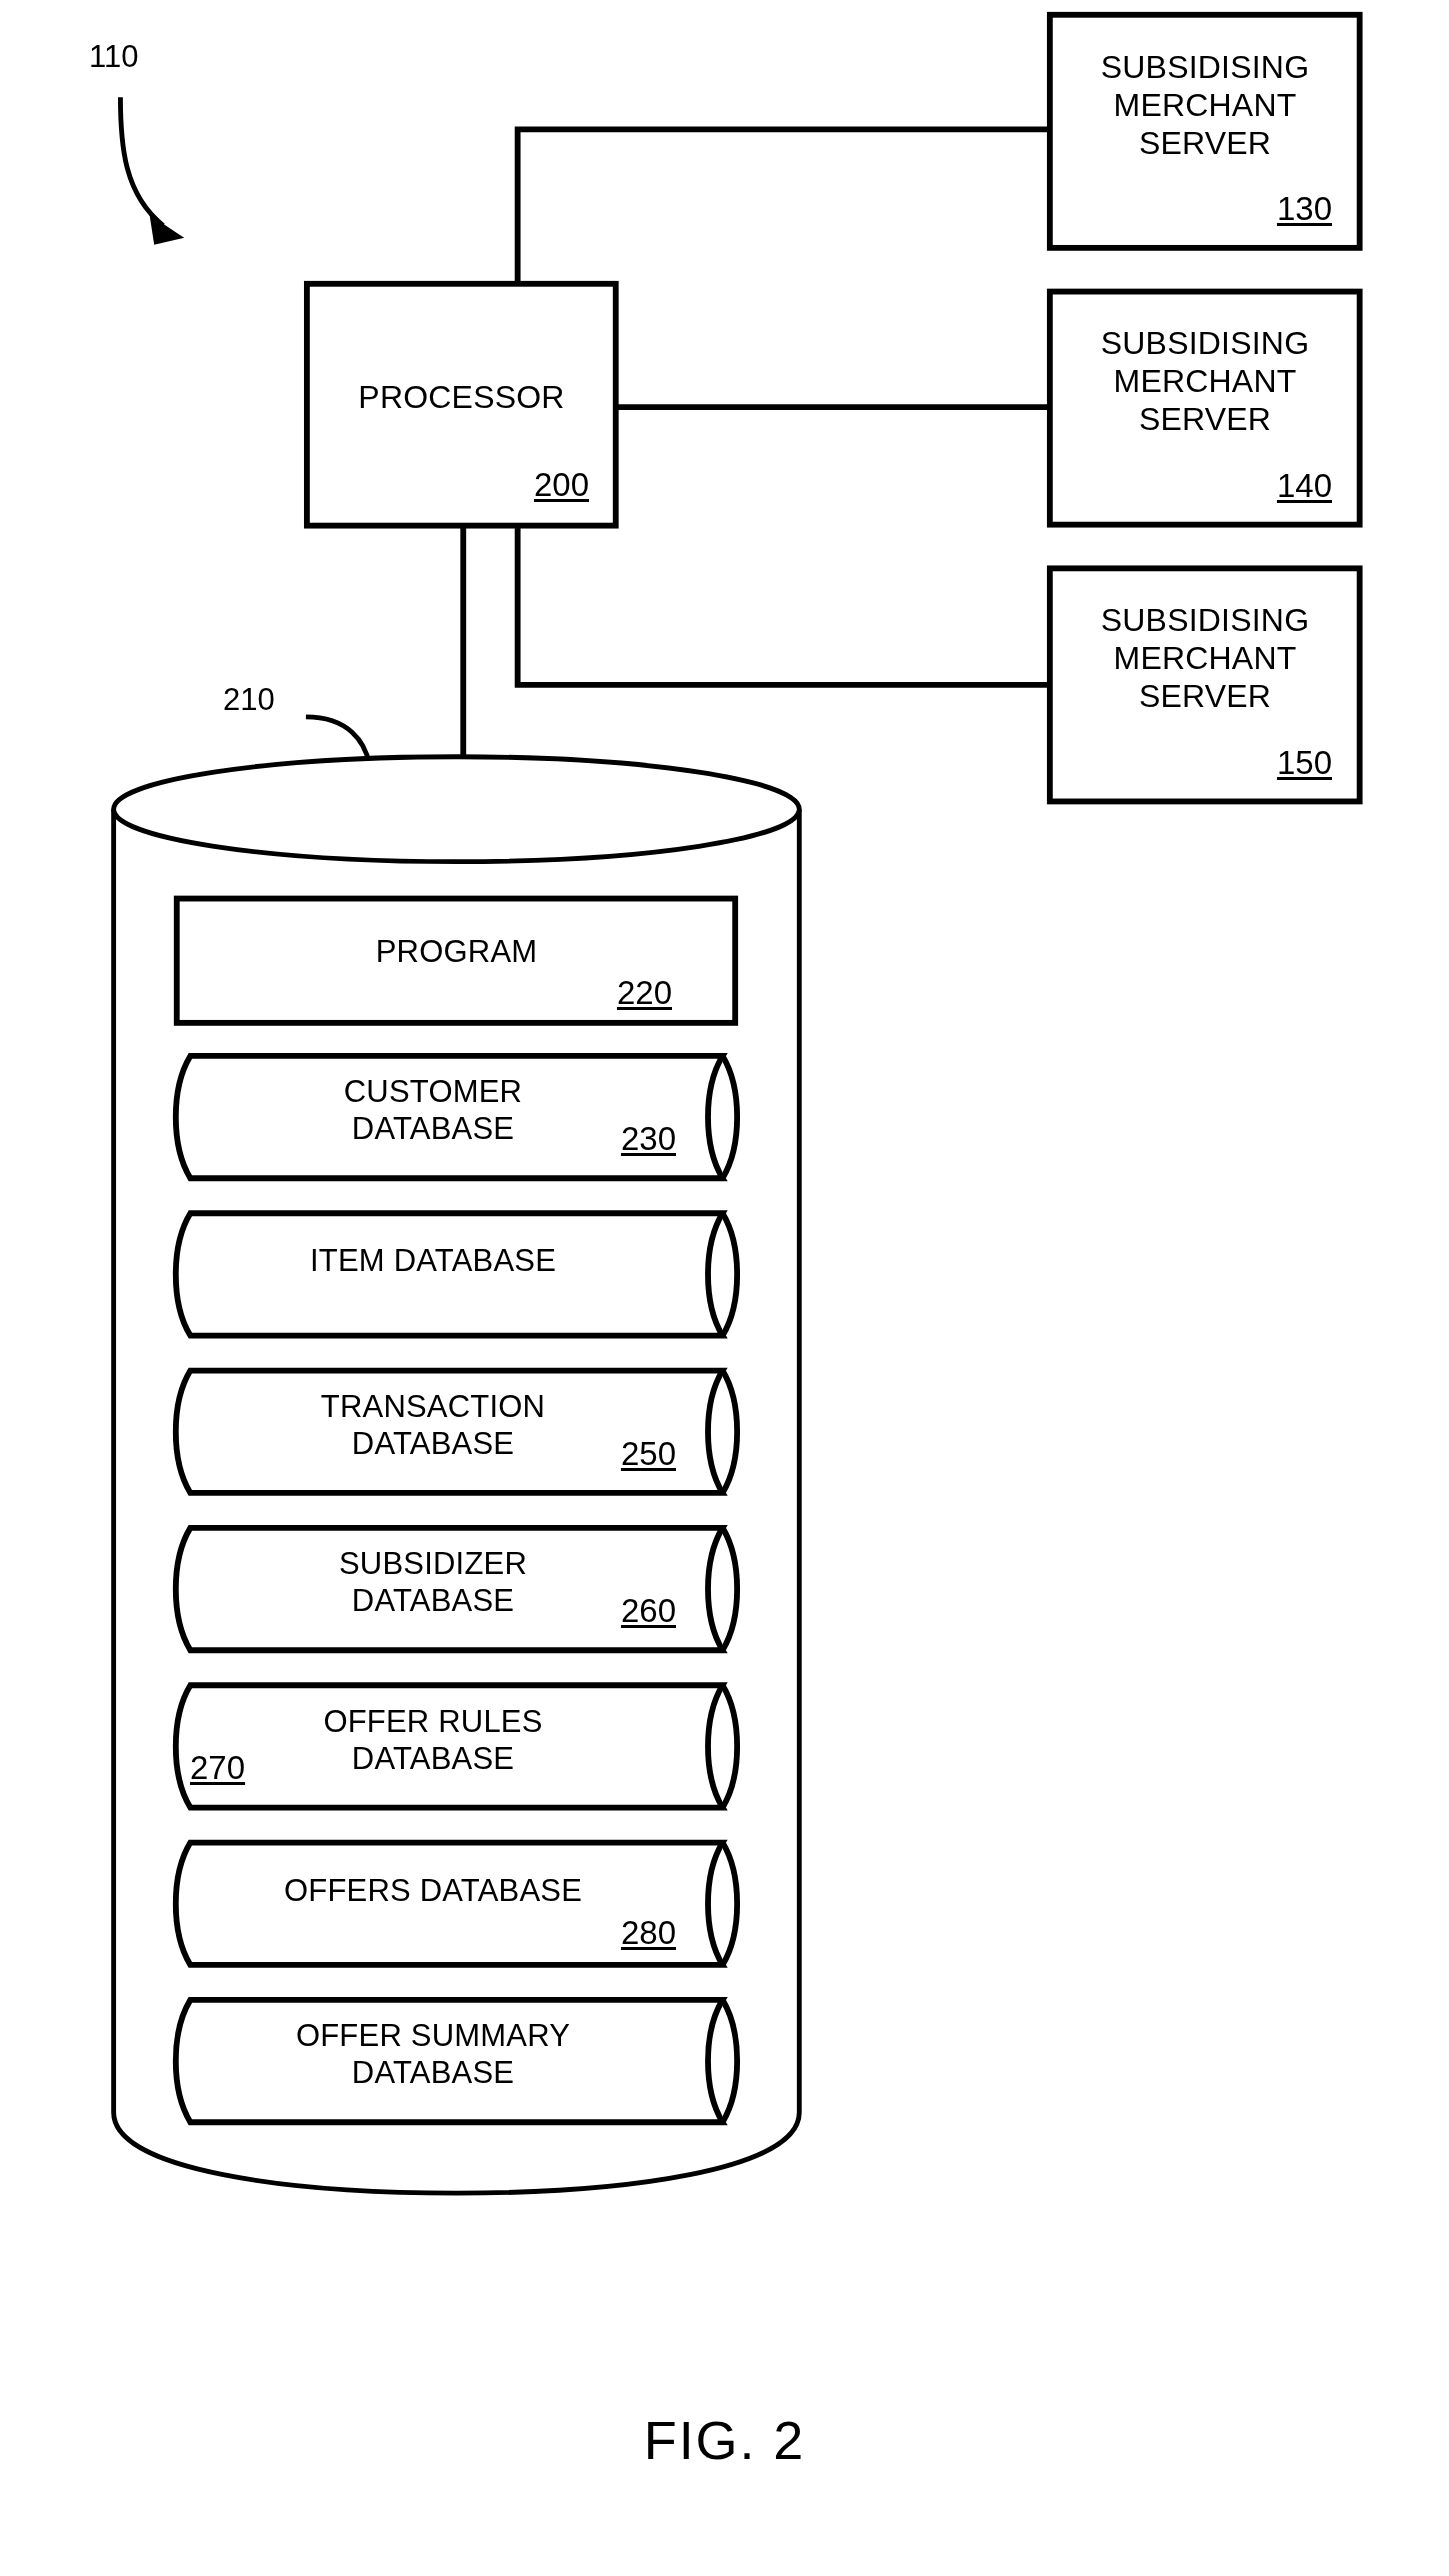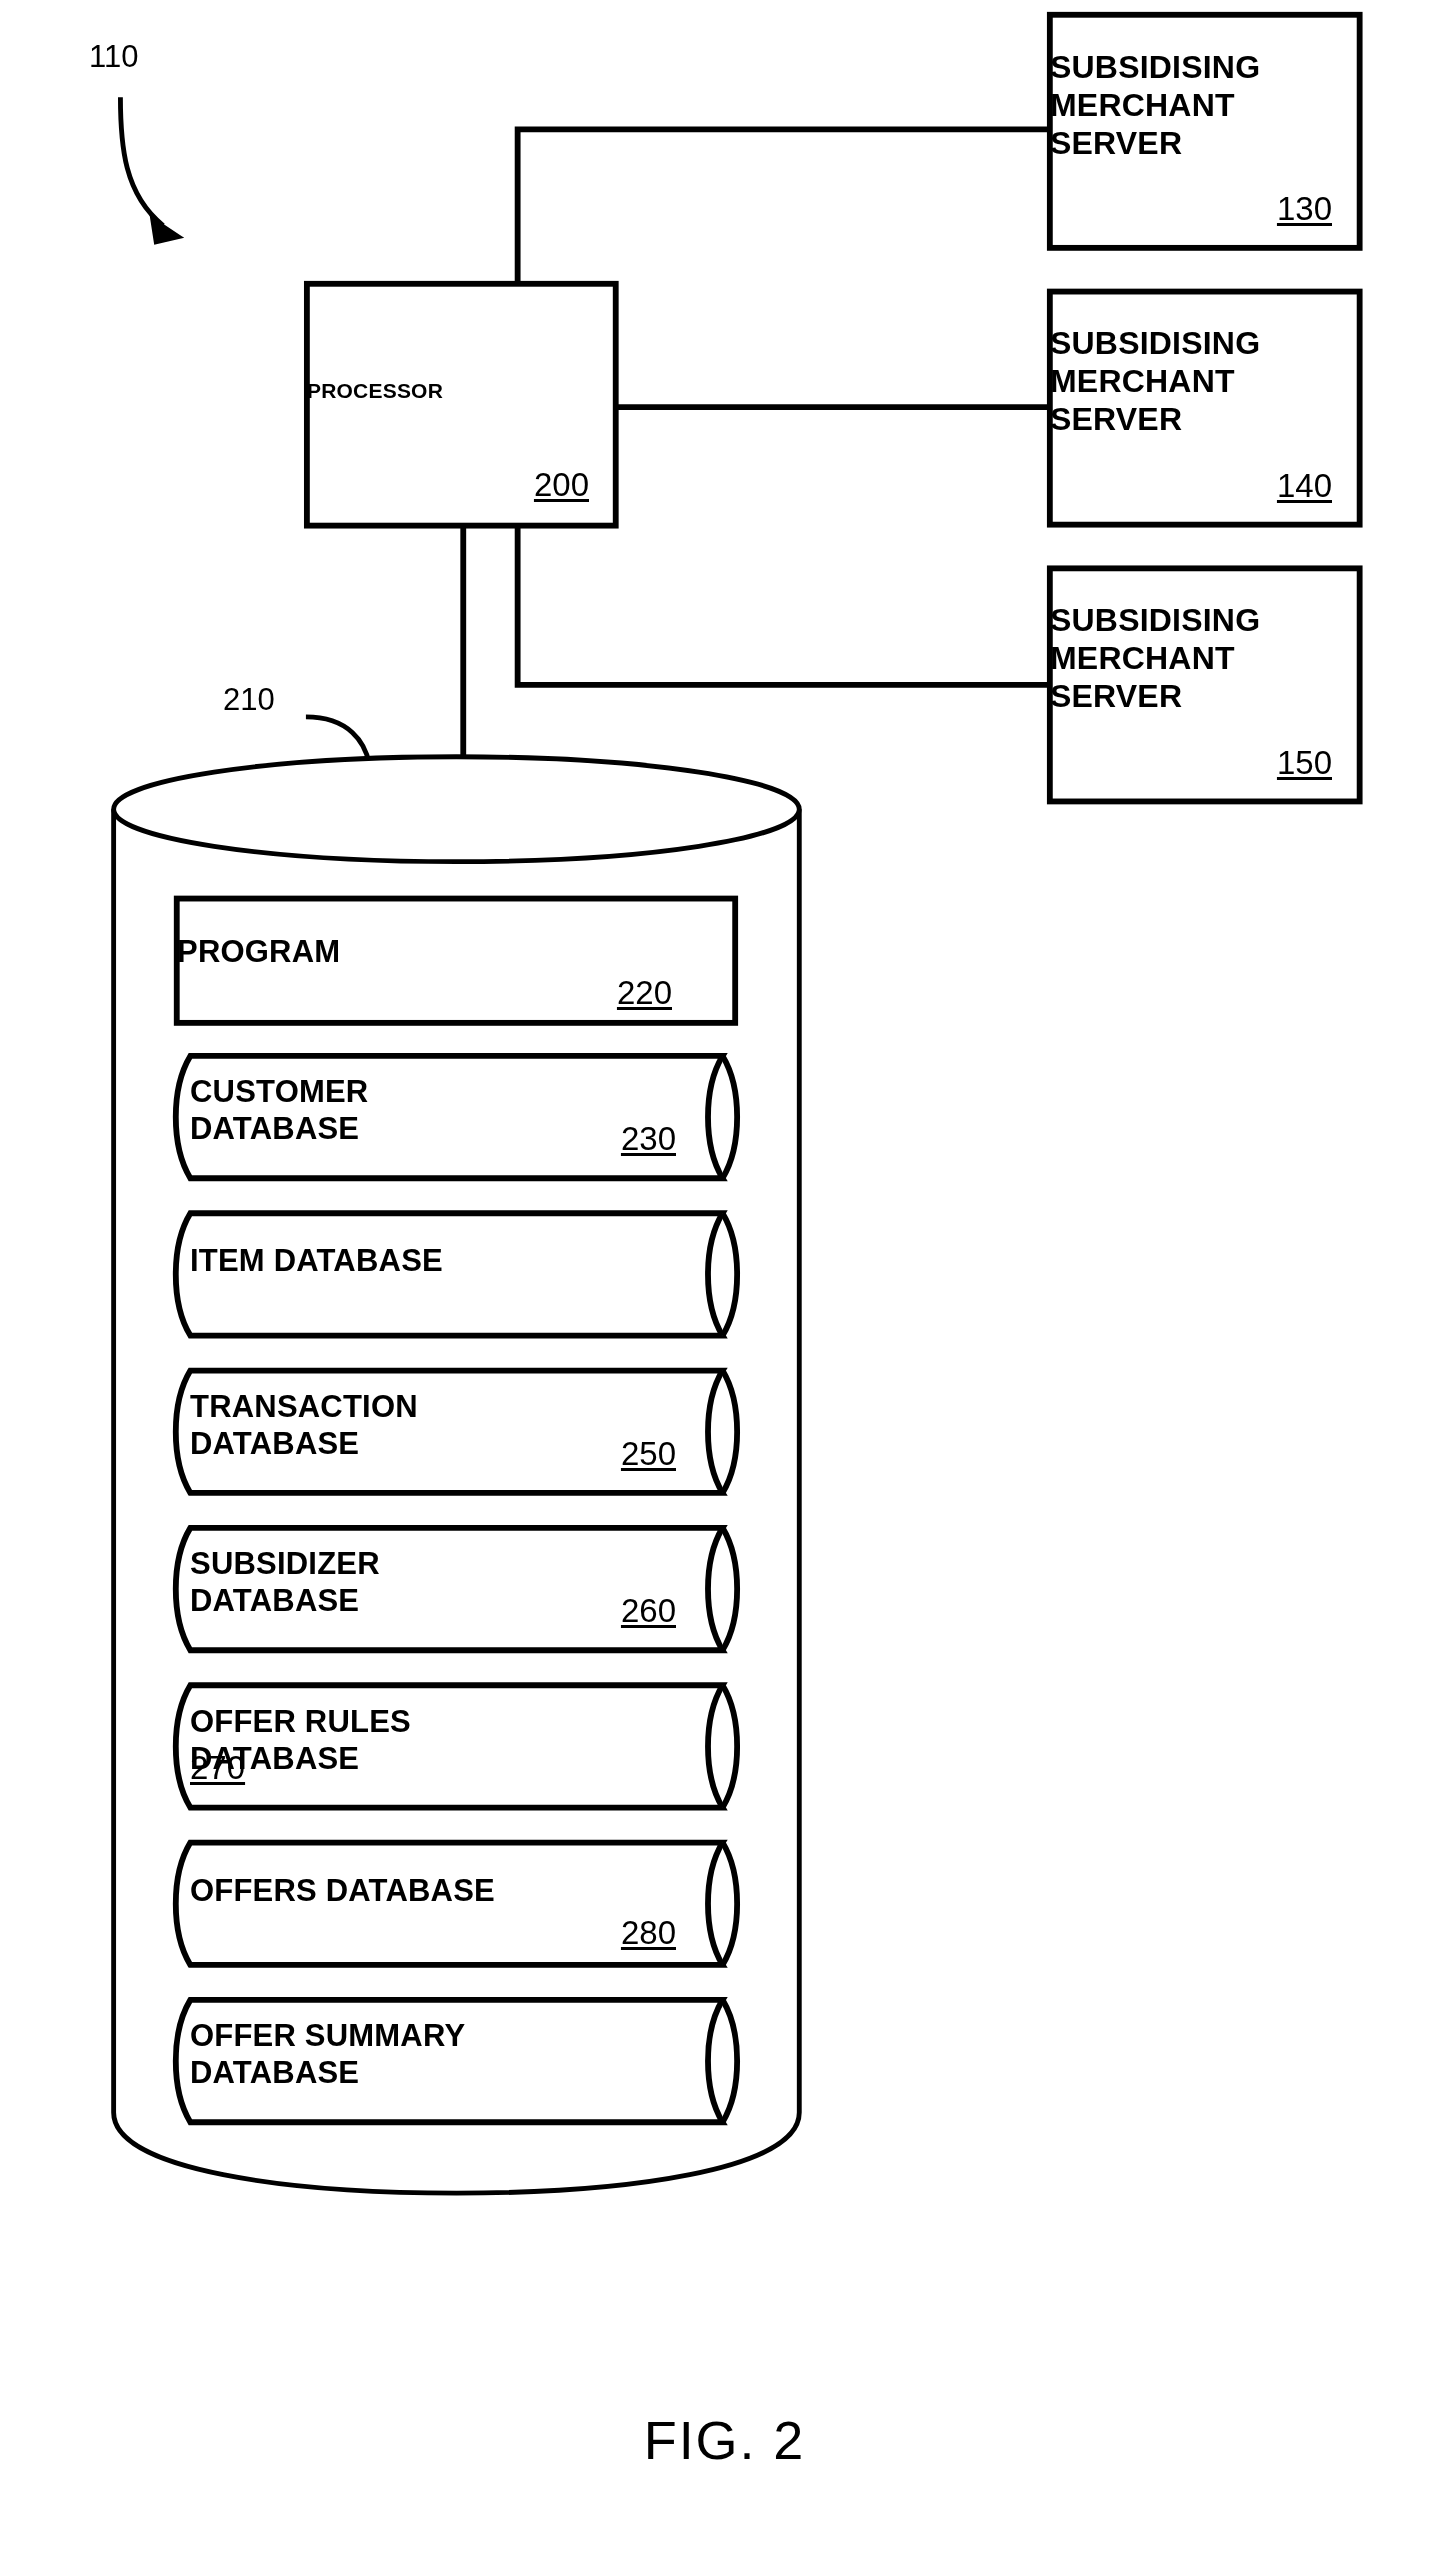--- a/index.html
+++ b/index.html
@@ -24,24 +24,24 @@
   #drawing {
     position: absolute;
     left: 0; top: 0;
     width: 1449px;
     height: 2576px;
   }
 
   
   .txt {
     position: absolute;
+    text-align: center;
     line-height: 1.18;
     letter-spacing: 0.2px;
     white-space: pre-line;
-    font-weight: bold;
   }
 
   
   .refnum {
     position: absolute;
     text-decoration: underline;
     text-underline-offset: 2.9px;
     text-decoration-thickness: 2.9px;
     font-size: 33px;
   }
@@ -52,21 +52,21 @@
     font-size: 31px;
   }
 
   
   .server-label {
     font-size: 32px;
   }
 
   
   .processor-label {
-    font-size: 21px;
+    font-size: 32px;
   }
 
   
   .store-label {
     font-size: 31px;
   }
 
   
   #fig-caption {
     position: absolute;

